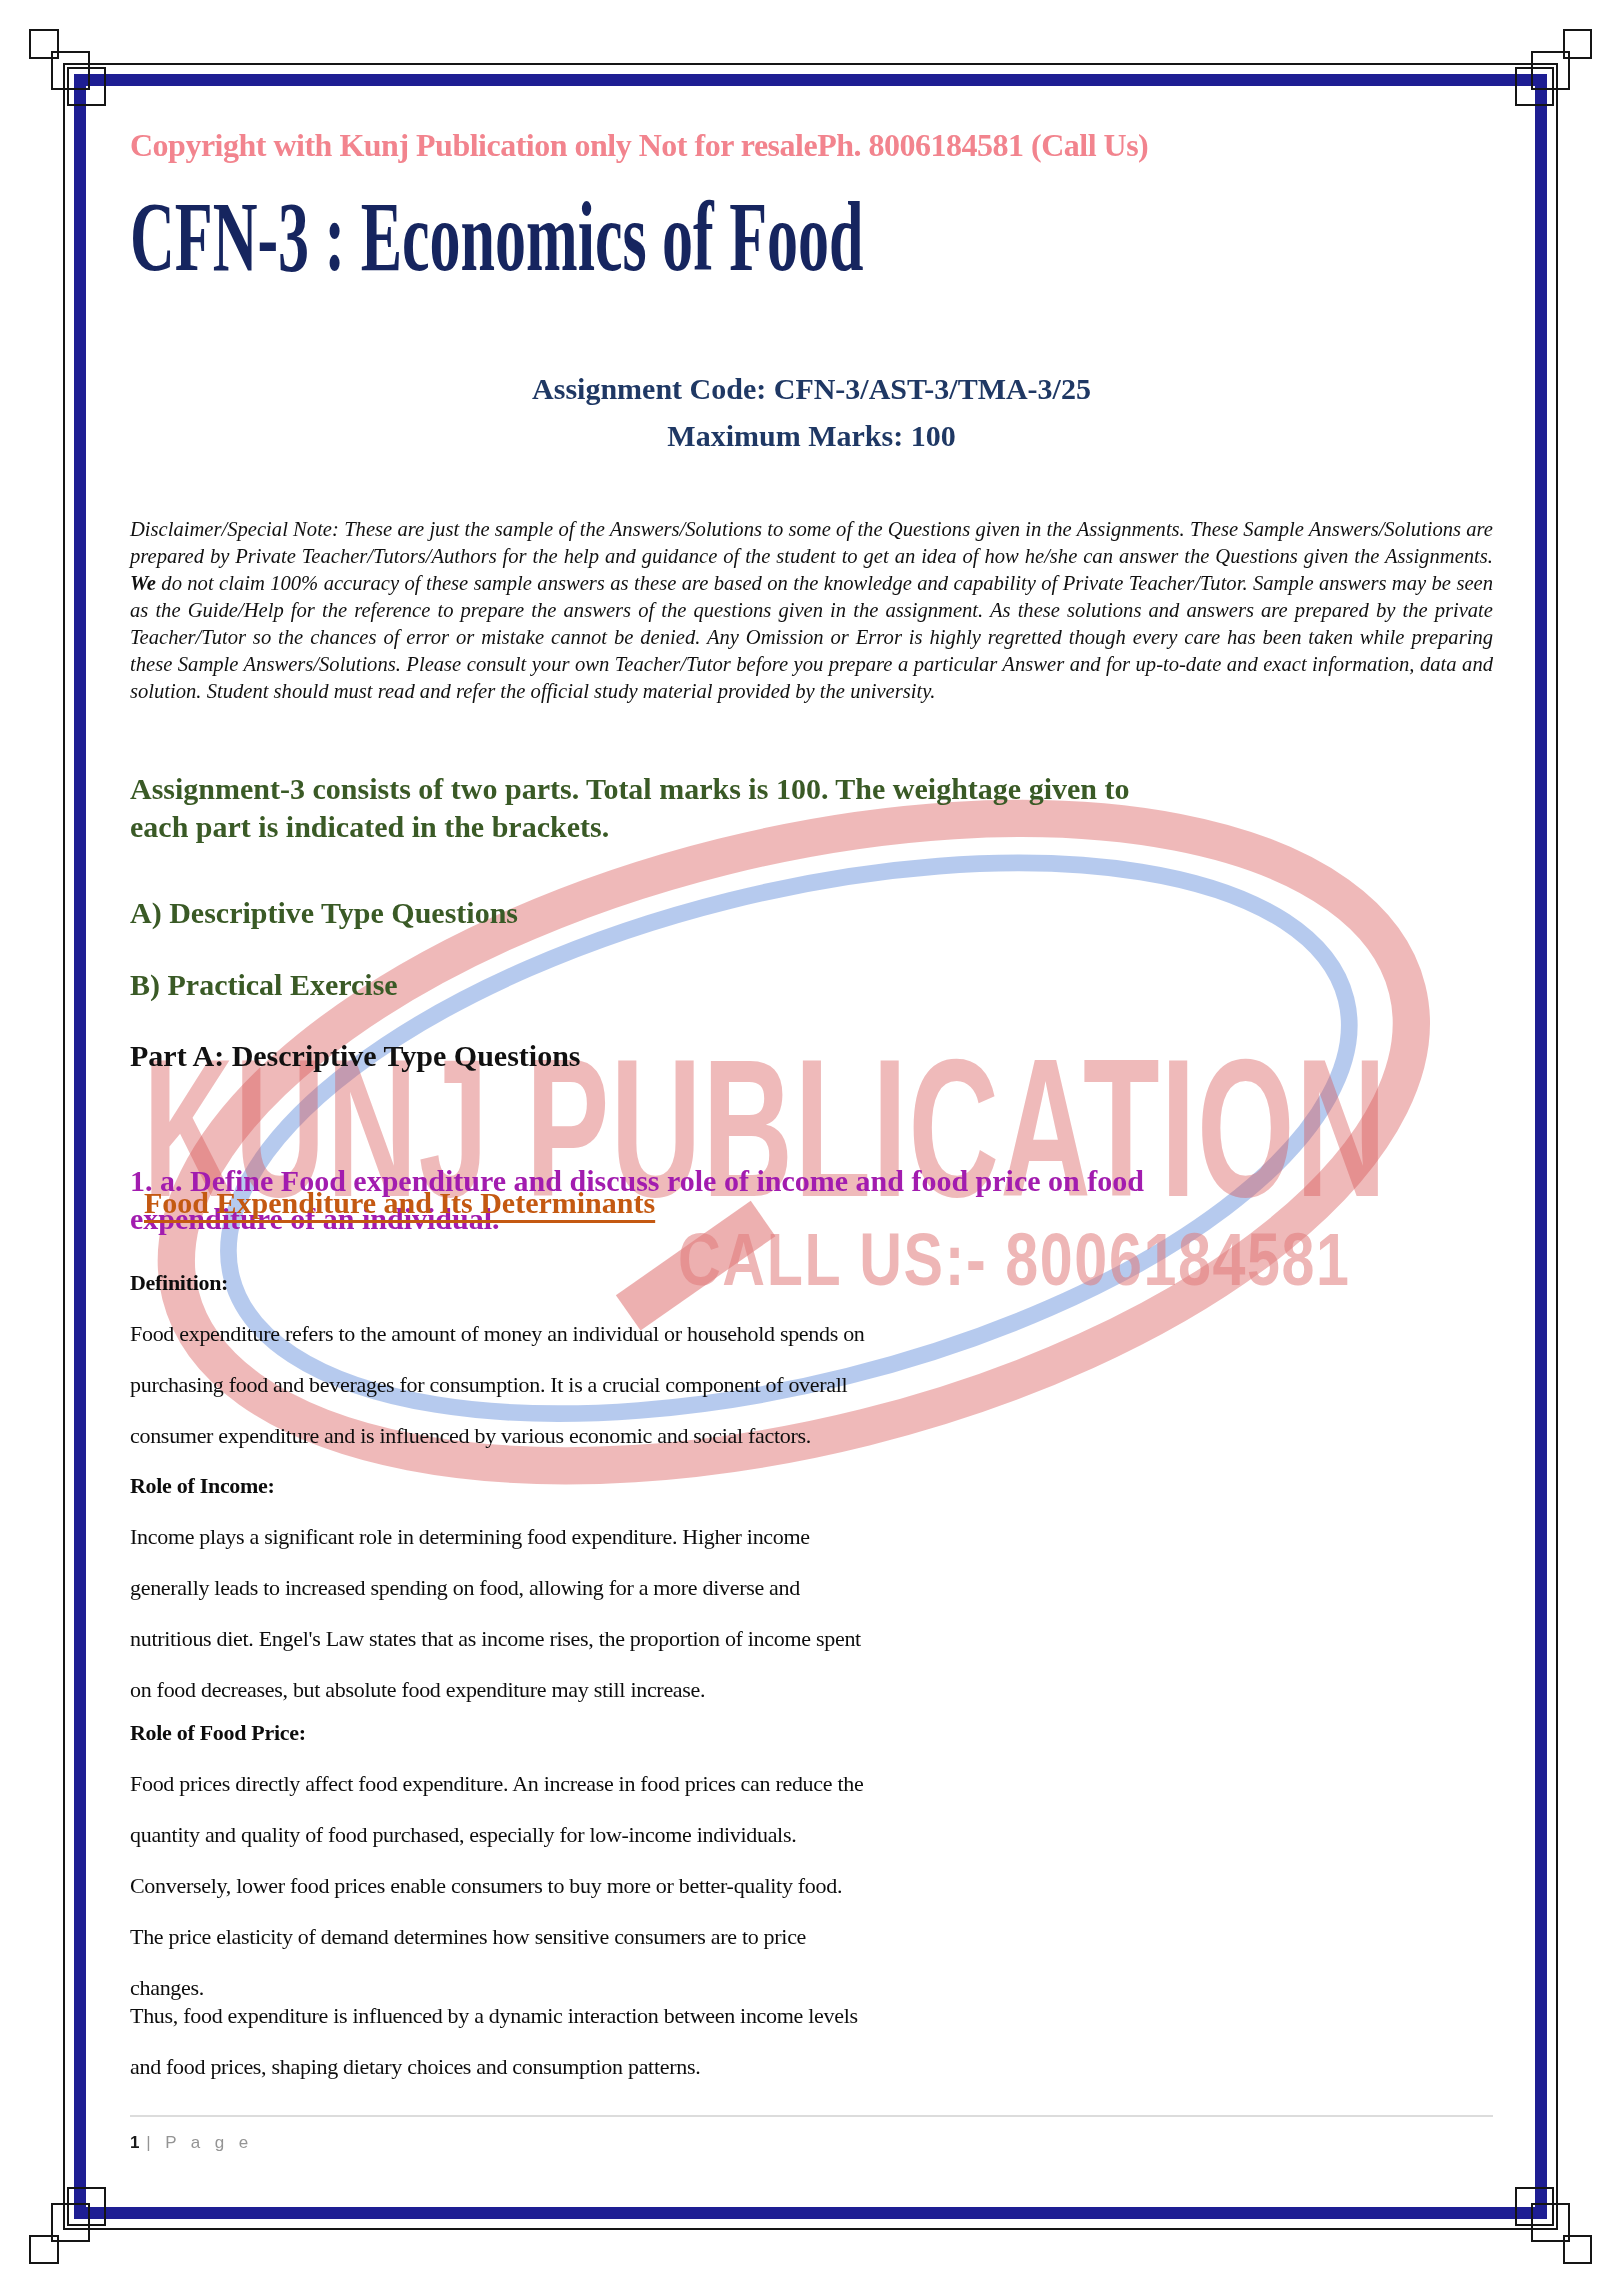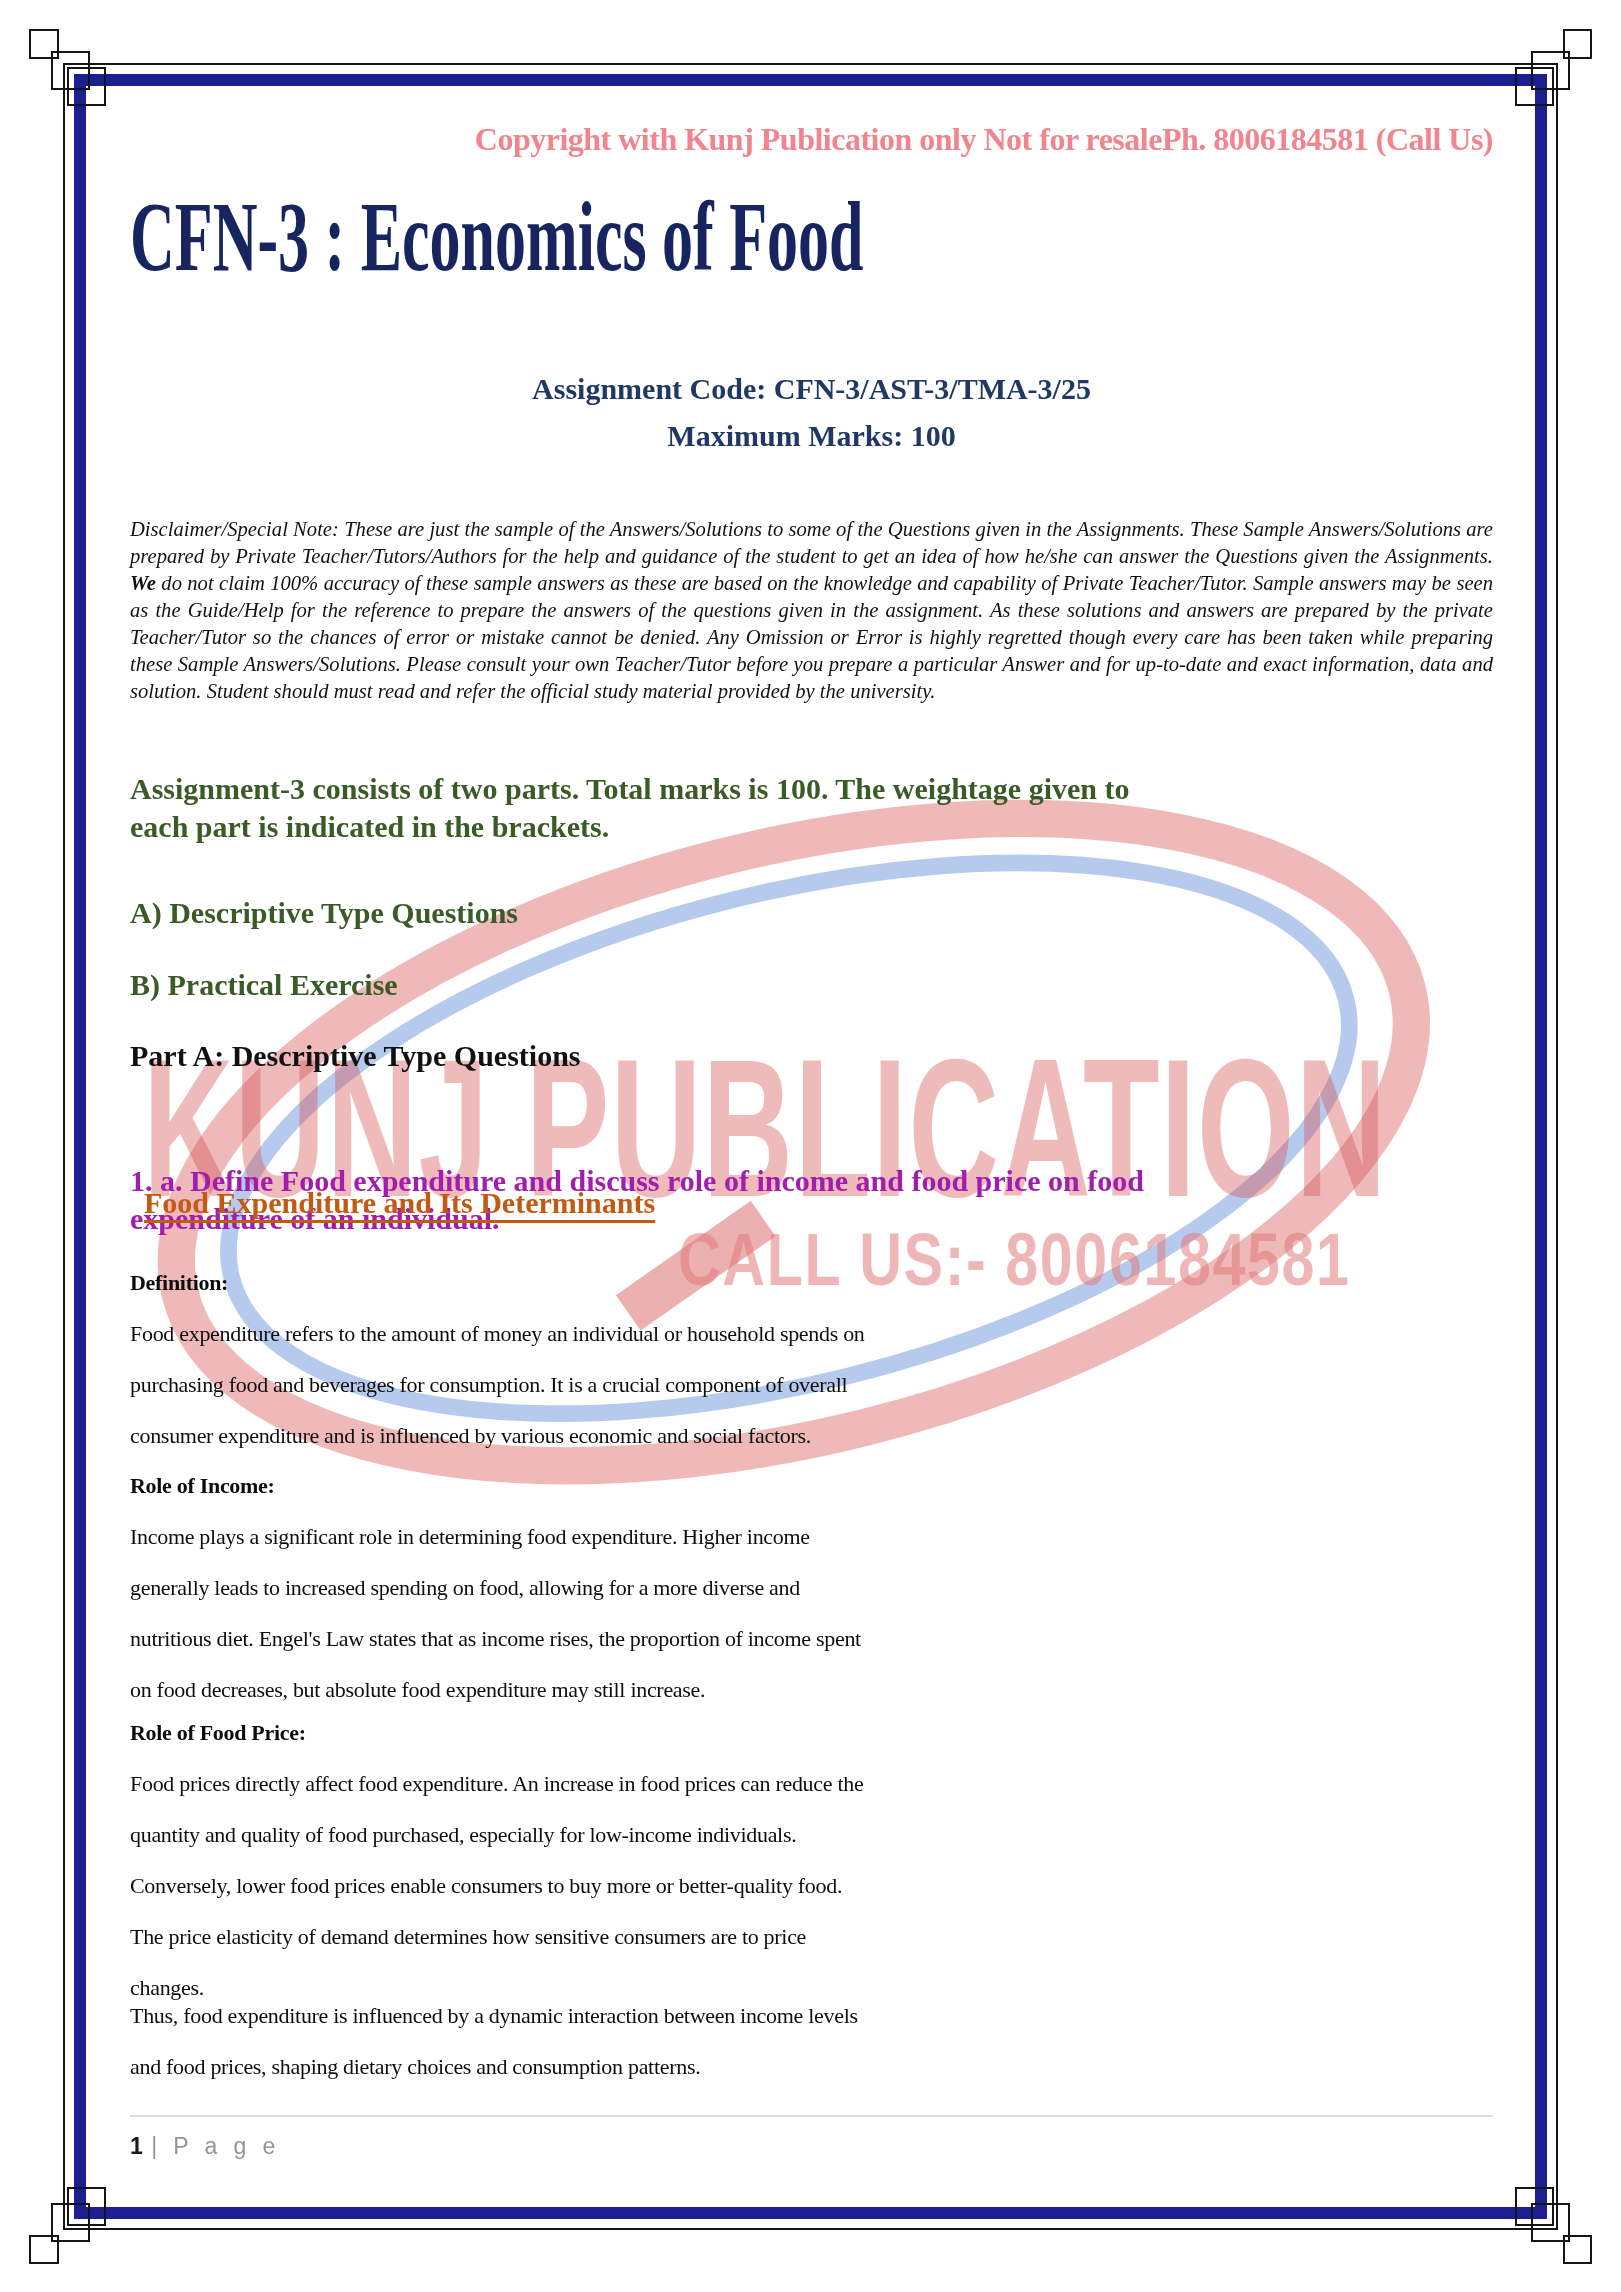--- a/index.html
+++ b/index.html
@@ -37,21 +37,21 @@
     font-weight:bold;font-size:74px;line-height:1;
     letter-spacing:2px;white-space:nowrap;
     color:rgba(224,122,122,0.55);
     transform:scaleX(0.80);transform-origin:left top;
   }
 
   
   .content{position:absolute;left:130px;right:128px;top:0;bottom:0;z-index:2;}
   .abs{position:absolute;left:0;right:0;}
 
-  .hdr{top:121px;display:flex;justify-content:flex-end;
+  .hdr{top:127px;display:flex;justify-content:flex-start;
        font-weight:bold;font-size:32px;color:#f2848e;letter-spacing:-0.5px;}
   .title{top:182px;white-space:nowrap;}
   .title .squeeze{display:inline-block;transform:scaleX(0.62);transform-origin:left top;
        font-weight:bold;font-size:100px;line-height:1.1;color:#16255f;letter-spacing:0px;}
   .assign{top:365px;text-align:center;font-weight:bold;font-size:30px;line-height:47px;color:#1f3864;}
   .disclaimer{top:516px;font-style:italic;font-size:20.6px;line-height:27px;
        text-align:justify;color:#111111;}
   .disclaimer .we{font-weight:bold;font-style:italic;}
 
   .green{color:#3a5a26;}
@@ -68,21 +68,21 @@
        text-decoration-color:#c45911;margin-left:14px;}
 
   .body-block{font-size:22px;line-height:51px;color:#0d0d0d;letter-spacing:-0.3px;}
   .body-block .bh{font-weight:bold;}
   .defBlock{top:1257px;}
   .incomeBlock{top:1460px;}
   .priceBlock{top:1707px;}
   .conclusion{top:1990px;}
 
   .footer-rule{top:2115px;border-top:2px solid #dcdcdc;height:0;}
-  .footer{top:2133px;font-family:"Liberation Sans","DejaVu Sans",sans-serif;font-size:23px;}
+  .footer{top:2133px;font-family:"Liberation Sans","DejaVu Sans",sans-serif;font-size:17px;}
   .footer .num{color:#1a1a1a;font-weight:bold;letter-spacing:2px;}
   .footer .lbl{color:#949494;letter-spacing:4.9px;font-weight:500;}
 </style>
 </head>
 <body>
 
 <div class="page">
 
   <div class="watermark">
     <svg class="wm-svg" width="1621" height="2293" viewBox="0 0 1654 2339">

